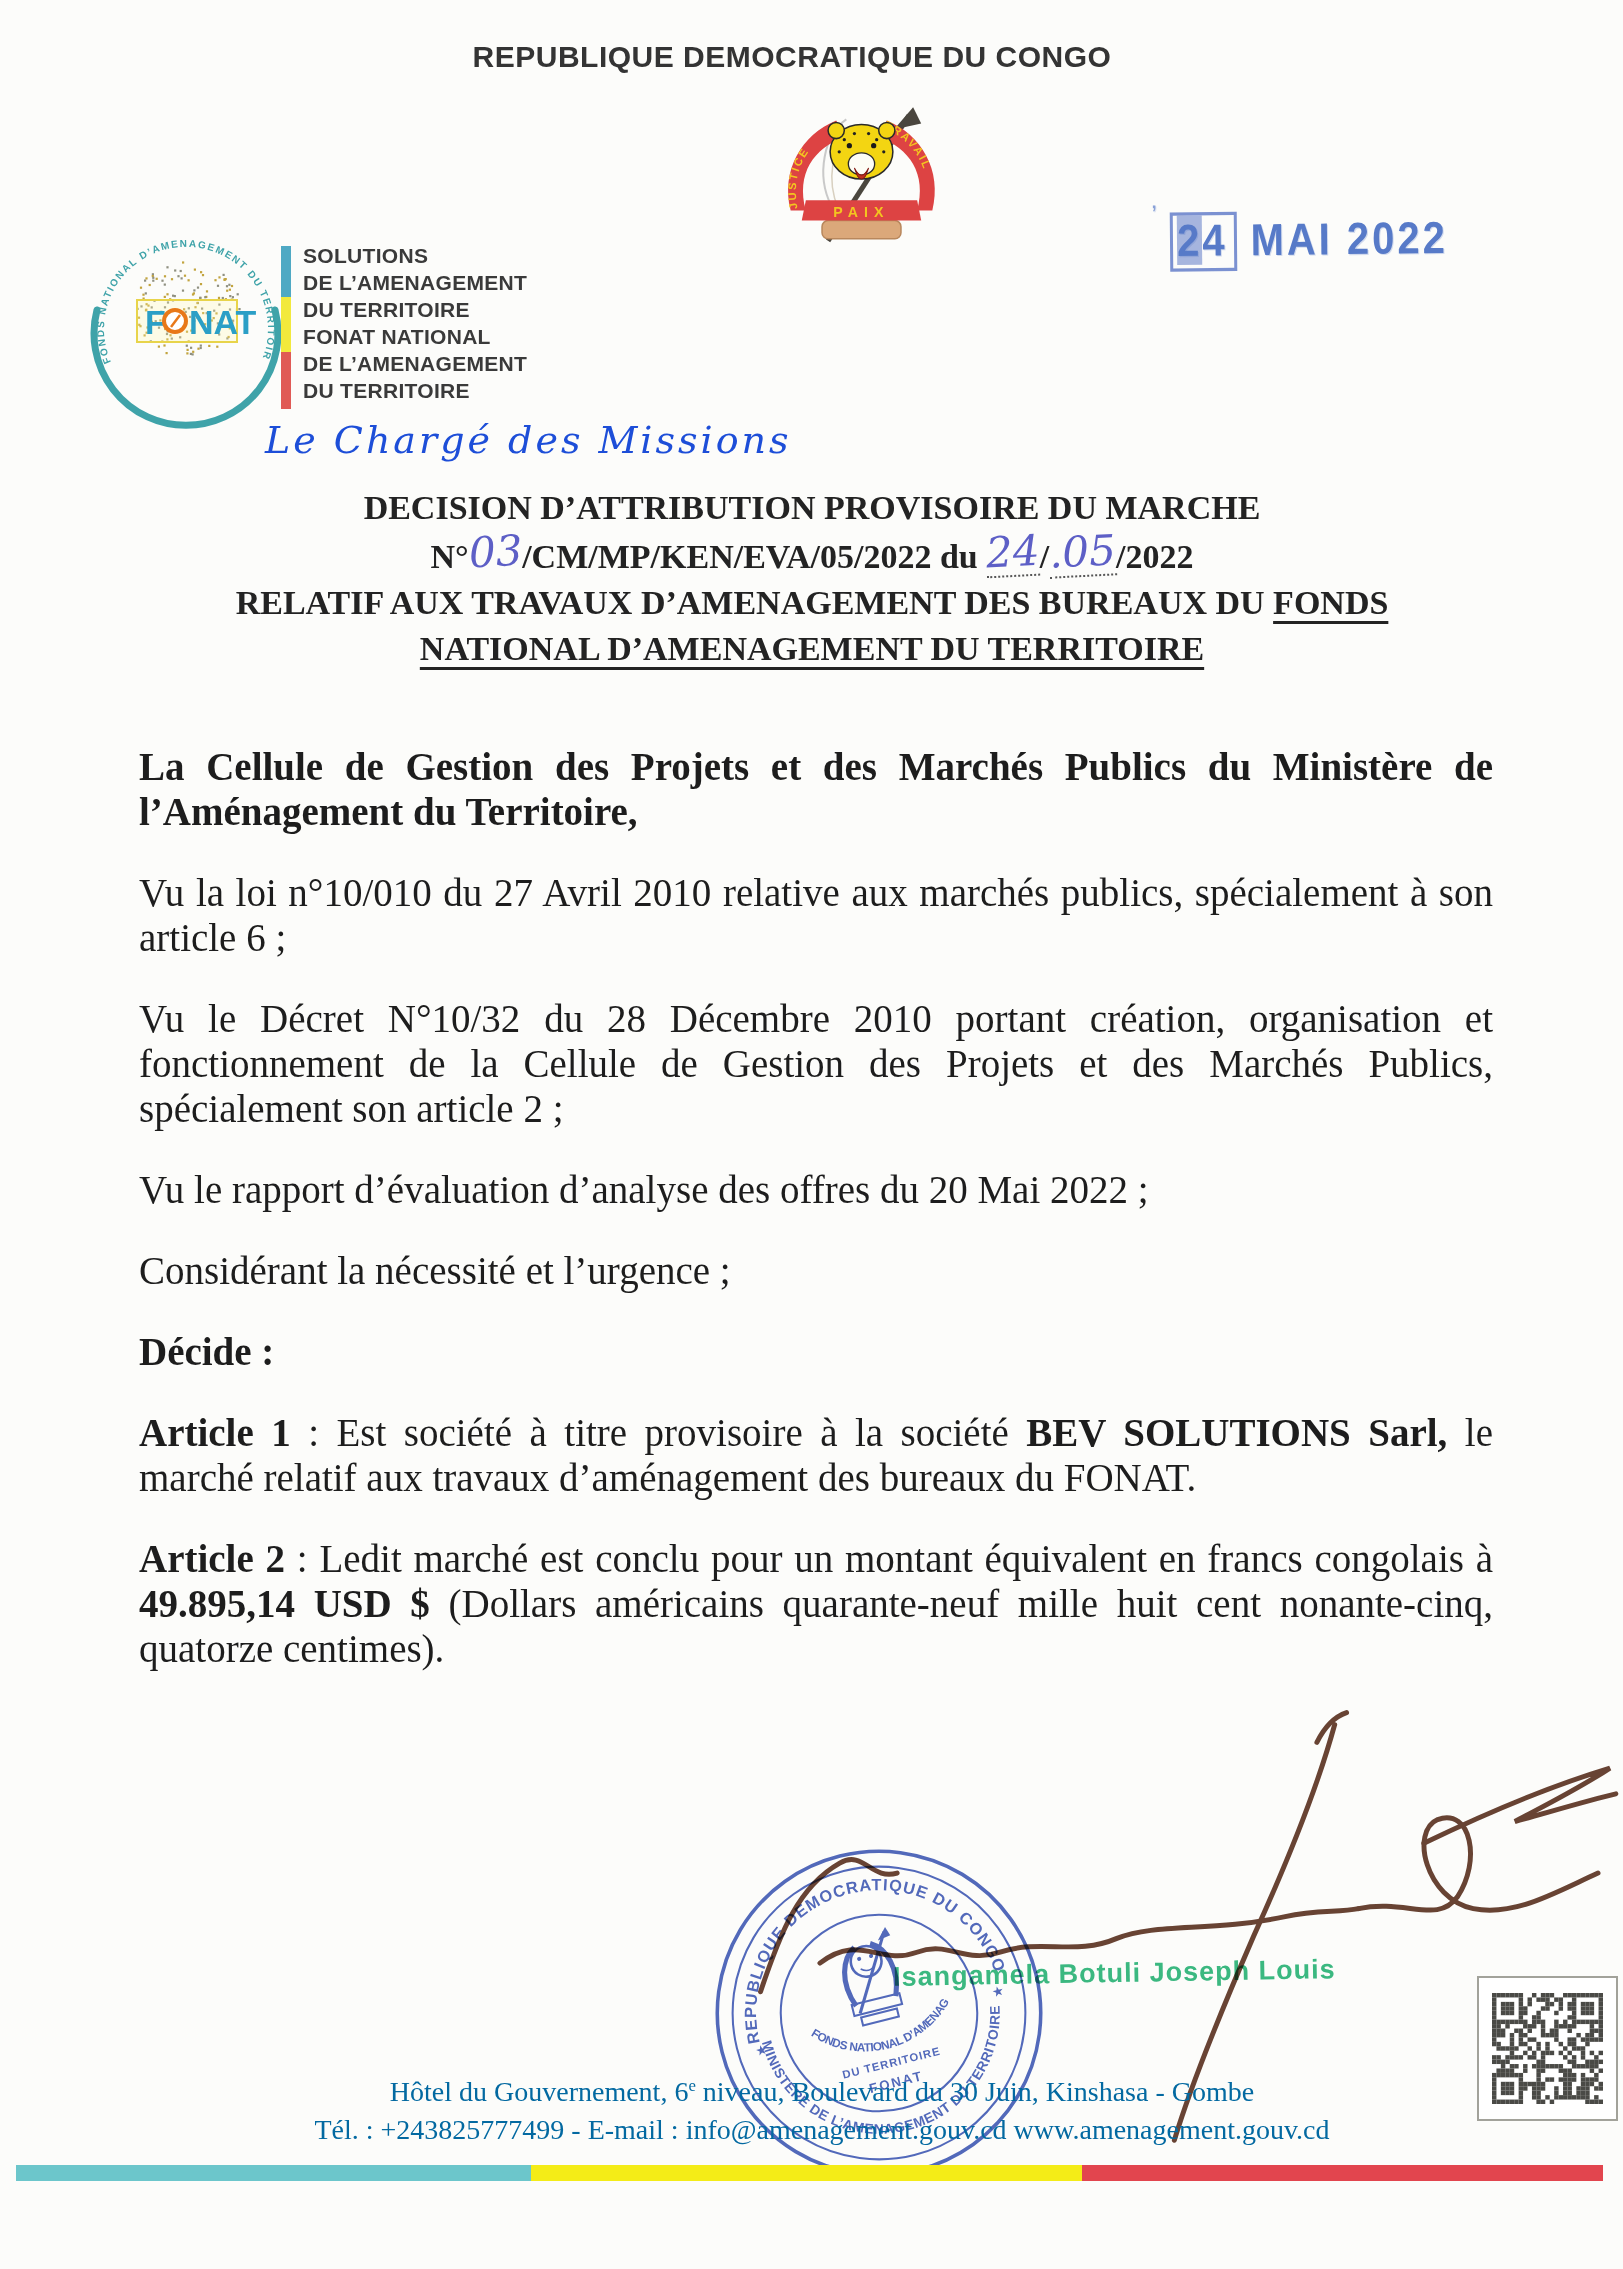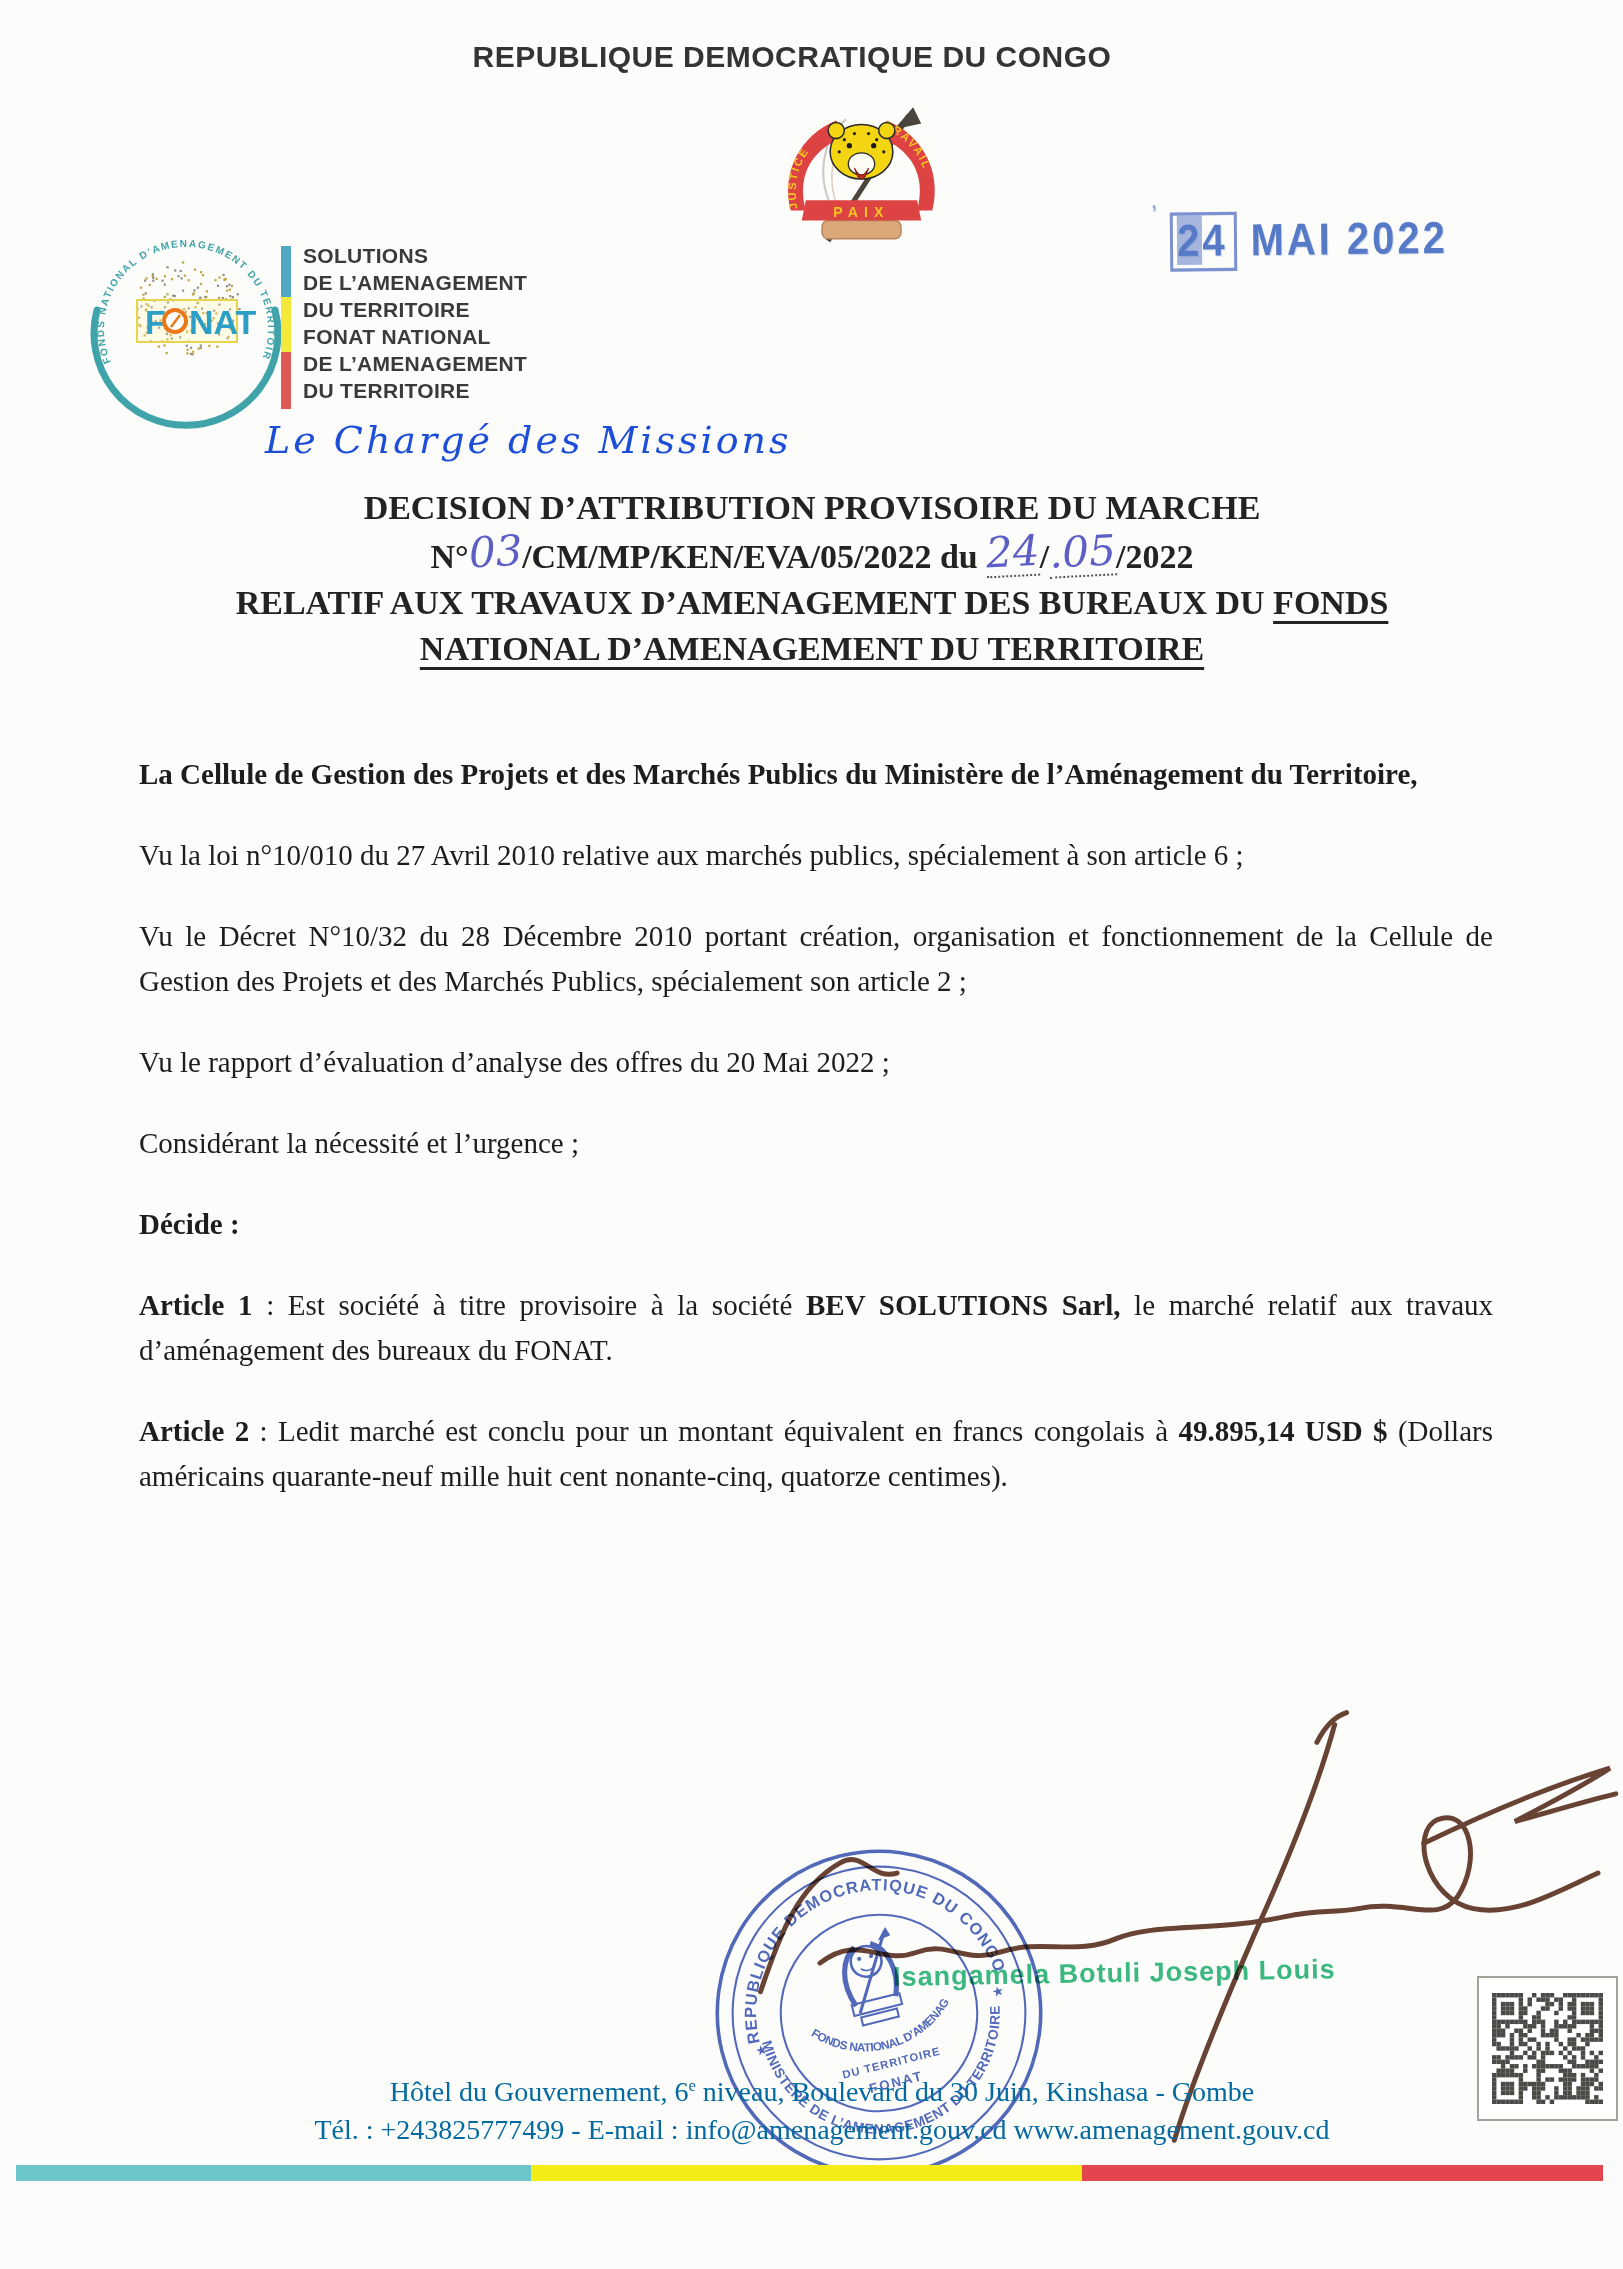--- a/index.html
+++ b/index.html
@@ -56,21 +56,21 @@
   .u-line { text-decoration:underline; text-decoration-thickness:3px; text-underline-offset:7px; }
   .hw {
     font-family:"DejaVu Serif", serif; font-style:italic; font-weight:normal;
     color:#5d5fc6; font-size:42px; display:inline-block; transform:rotate(-3deg);
     position:relative; top:-2px;
   }
   .hw-dotted { border-bottom:2px dotted #555; }
   
   .body-text {
     position:absolute; left:139px; top:744px; width:1354px;
-    font-size:29px; line-height:45px; text-align:justify; color:#1d1d1d;margin-top:8px;
+    font-size:39px; line-height:45px; text-align:justify; color:#1d1d1d;
   }
   .body-text p { margin-bottom:36px; }
   .b { font-weight:bold; }
   
   .sig-block { position:absolute; left:653px; top:1777px; width:733px; text-align:center; }
   .sig-name {
     font-weight:bold; font-size:31px; color:#232323;
     text-decoration:underline; text-decoration-thickness:3px; text-underline-offset:6px;
   }
   .sig-role { font-size:29px; margin-top:8px; color:#2a2a2a; }

